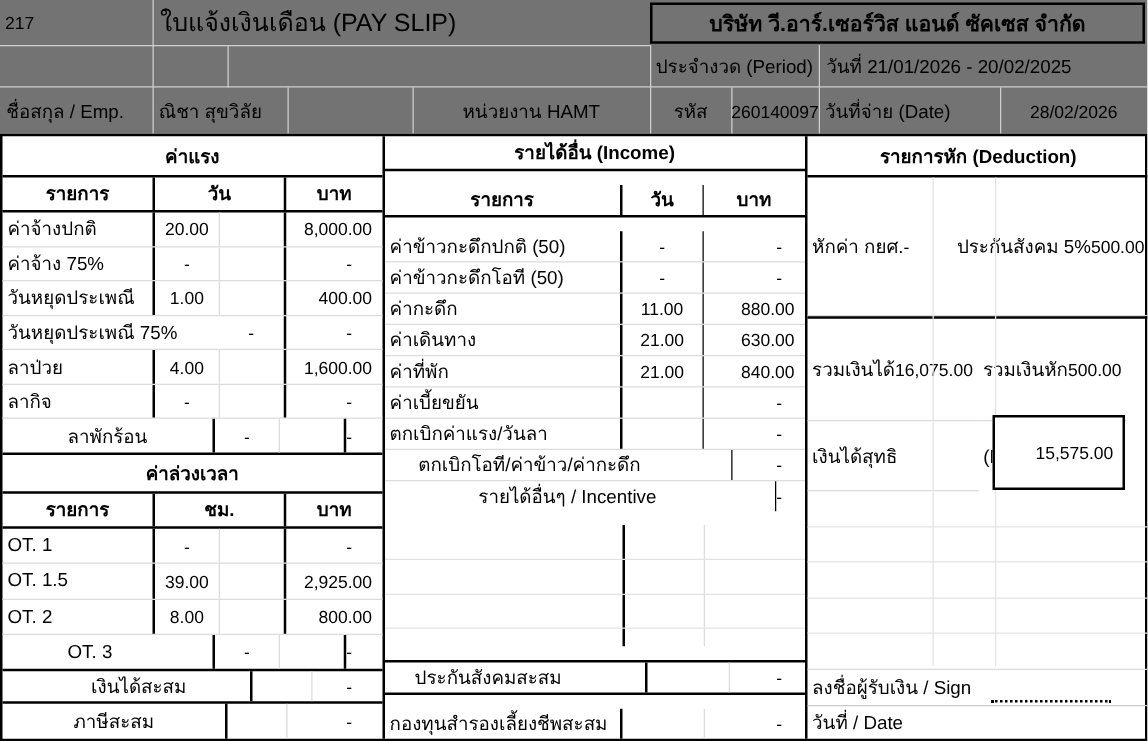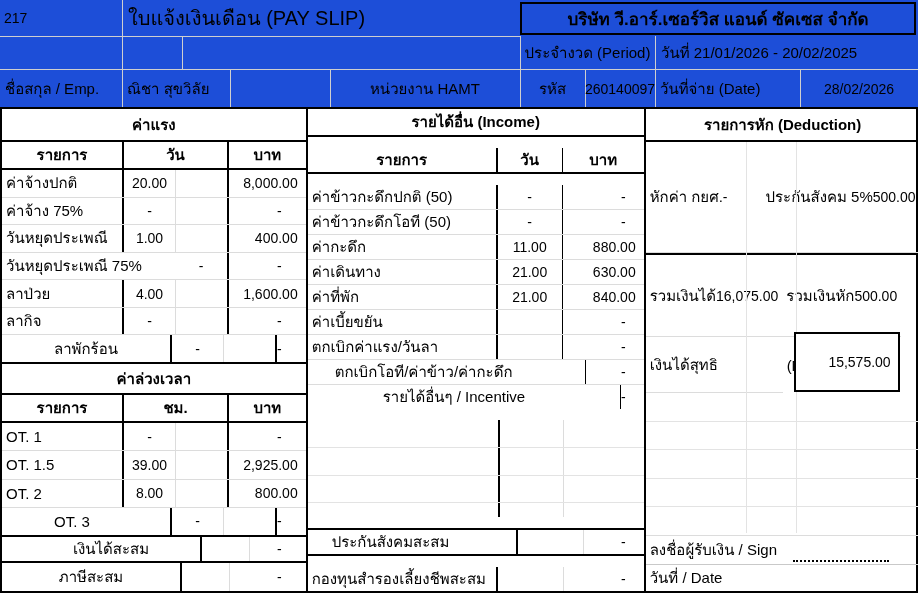--- a/index.html
+++ b/index.html
@@ -1,16 +1,16 @@
 <!DOCTYPE html>
 <html><head>
 <meta charset="utf-8">
 <style>
   html,body{margin:0;padding:0;background:#fff;}
-  #page{position:relative;width:918px;height:593px;background:#1d4ed8;
+  #page{position:relative;width:918px;height:593px;background:#737373;
         font-family:"Liberation Sans","DejaVu Sans",sans-serif;color:#000;font-size:15px;overflow:hidden;}
   .abs{position:absolute;box-sizing:border-box;}
   .flexc{display:flex;align-items:center;}
   .ctr{justify-content:center;text-align:center;}
   .vgrid,.hgrid{position:absolute;background:#cfcfcf;}
   .vgrid{width:1px;} .hgrid{height:1px;}
 
   
   .t-doc{left:4px;top:0;height:36px;font-size:14px;}
   .t-title{left:128px;top:0;height:36px;font-size:20px;}

